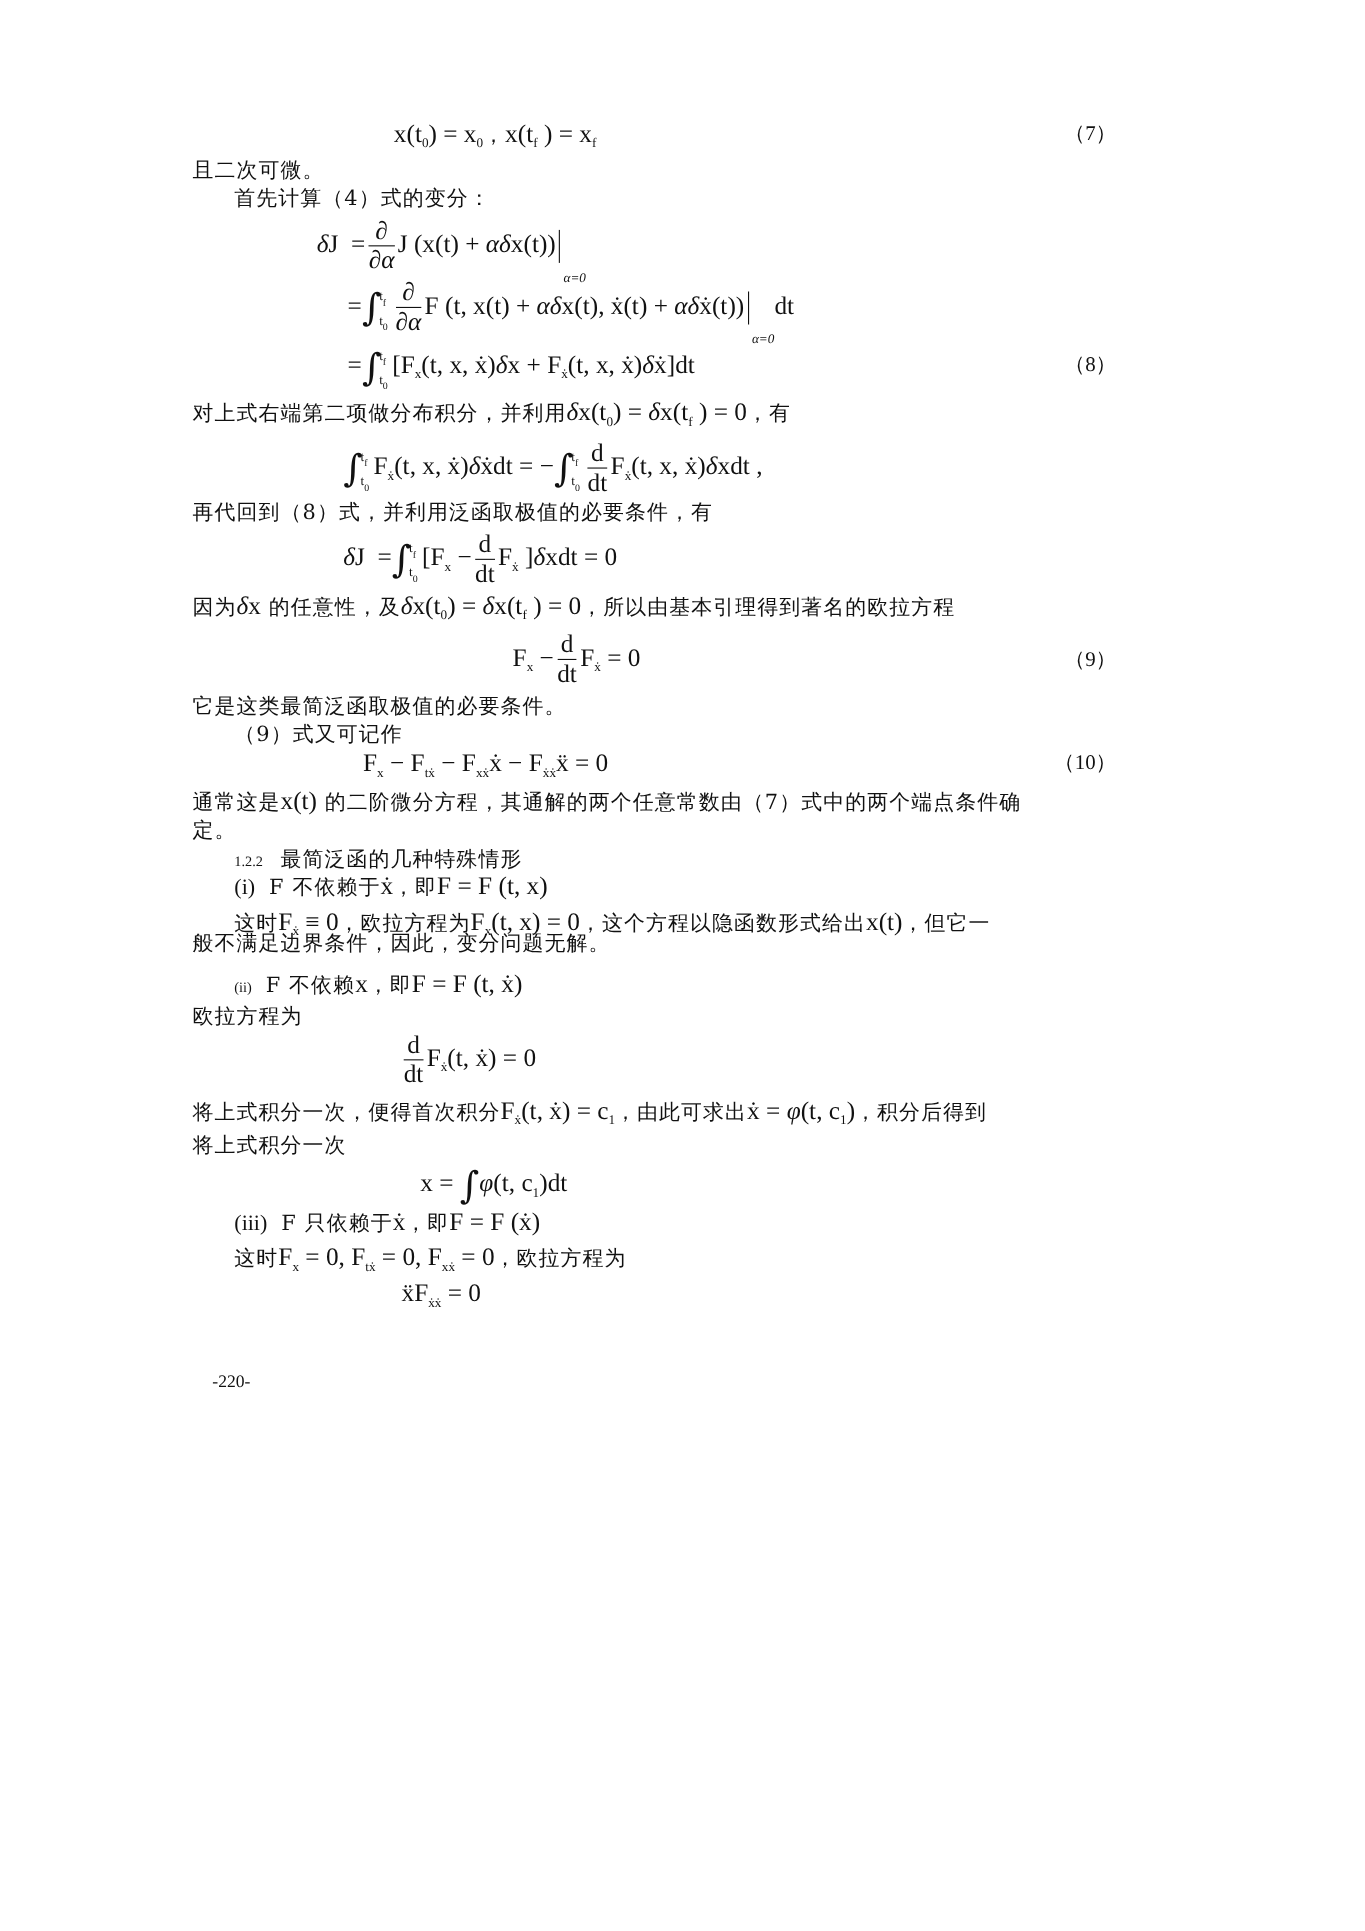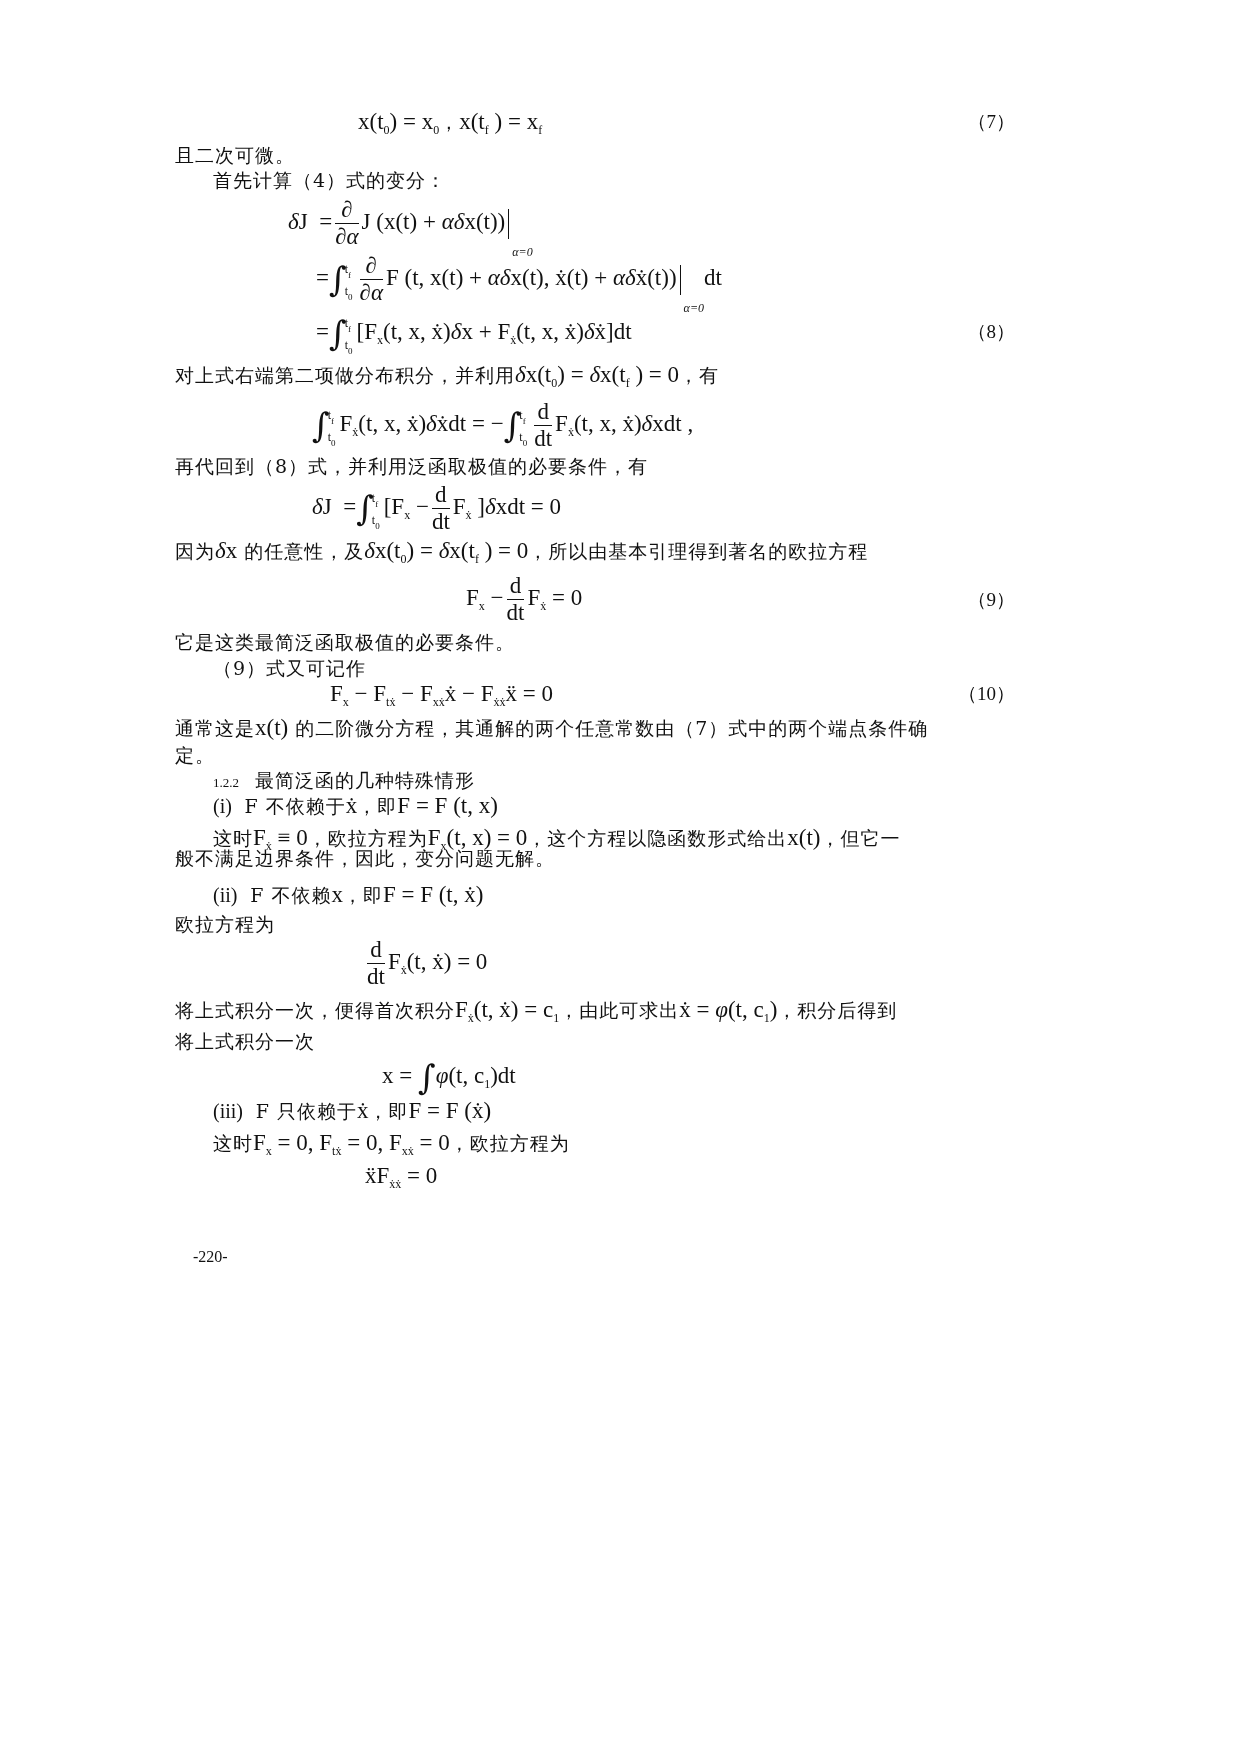--- a/index.html
+++ b/index.html
@@ -94,21 +94,21 @@
   <div class="line" style="left:213px; top:792px;">
     <span class="math" style="font-size:20px;">(i)</span>&nbsp;&nbsp;<span class="cn">F 不依赖于</span><span class="math">ẋ</span><span class="cn">，即</span><span class="math">F = F (t, x)</span>
   </div>
 
   <div class="line" style="left:213px; top:824px;">
     <span class="cn">这时</span><span class="math">F<sub>ẋ</sub> ≡ 0</span><span class="cn">，欧拉方程为</span><span class="math">F<sub>x</sub>(t, x) = 0</span><span class="cn">，这个方程以隐函数形式给出</span><span class="math">x(t)</span><span class="cn">，但它一</span>
   </div>
   <div class="line cn" style="left:175px; top:844px;">般不满足边界条件，因此，变分问题无解。</div>
 
   <div class="line" style="left:213px; top:881px;">
-    <span class="math" style="font-size:20px;">(ii)</span>&nbsp;&nbsp;<span class="cn">F 不依赖</span><span class="math">x</span><span class="cn">，即</span><span class="math">F = F (t, ẋ)</span>
+    <span class="math" style="font-size:13px;">(ii)</span>&nbsp;&nbsp;<span class="cn">F 不依赖</span><span class="math">x</span><span class="cn">，即</span><span class="math">F = F (t, ẋ)</span>
   </div>
   <div class="line cn" style="left:175px; top:910px;">欧拉方程为</div>
 
   <div class="line math" style="left:364px; top:936px; line-height:52px;">
     <span class="frac"><span class="num">d</span><span class="den">dt</span></span>F<sub>ẋ</sub>(t, ẋ) = 0
   </div>
 
   <div class="line" style="left:175px; top:996px;">
     <span class="cn">将上式积分一次，便得首次积分</span><span class="math">F<sub>ẋ</sub>(t, ẋ) = c<sub>1</sub></span><span class="cn">，由此可求出</span><span class="math">ẋ = <i>φ</i>(t, c<sub>1</sub>)</span><span class="cn">，积分后得到</span>
   </div>

